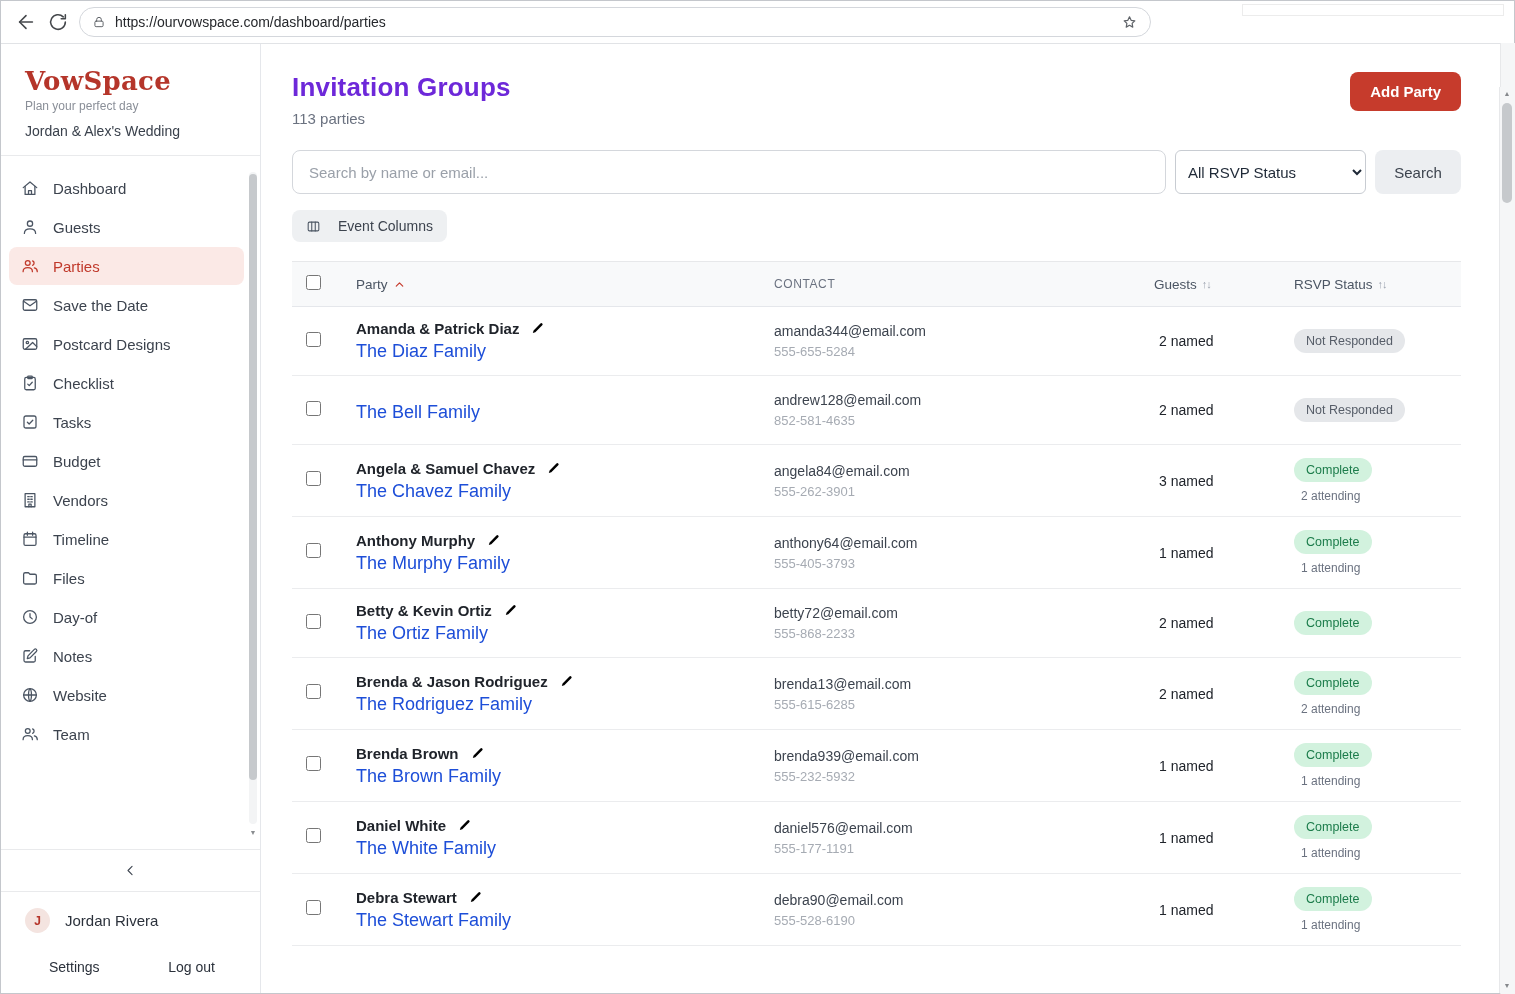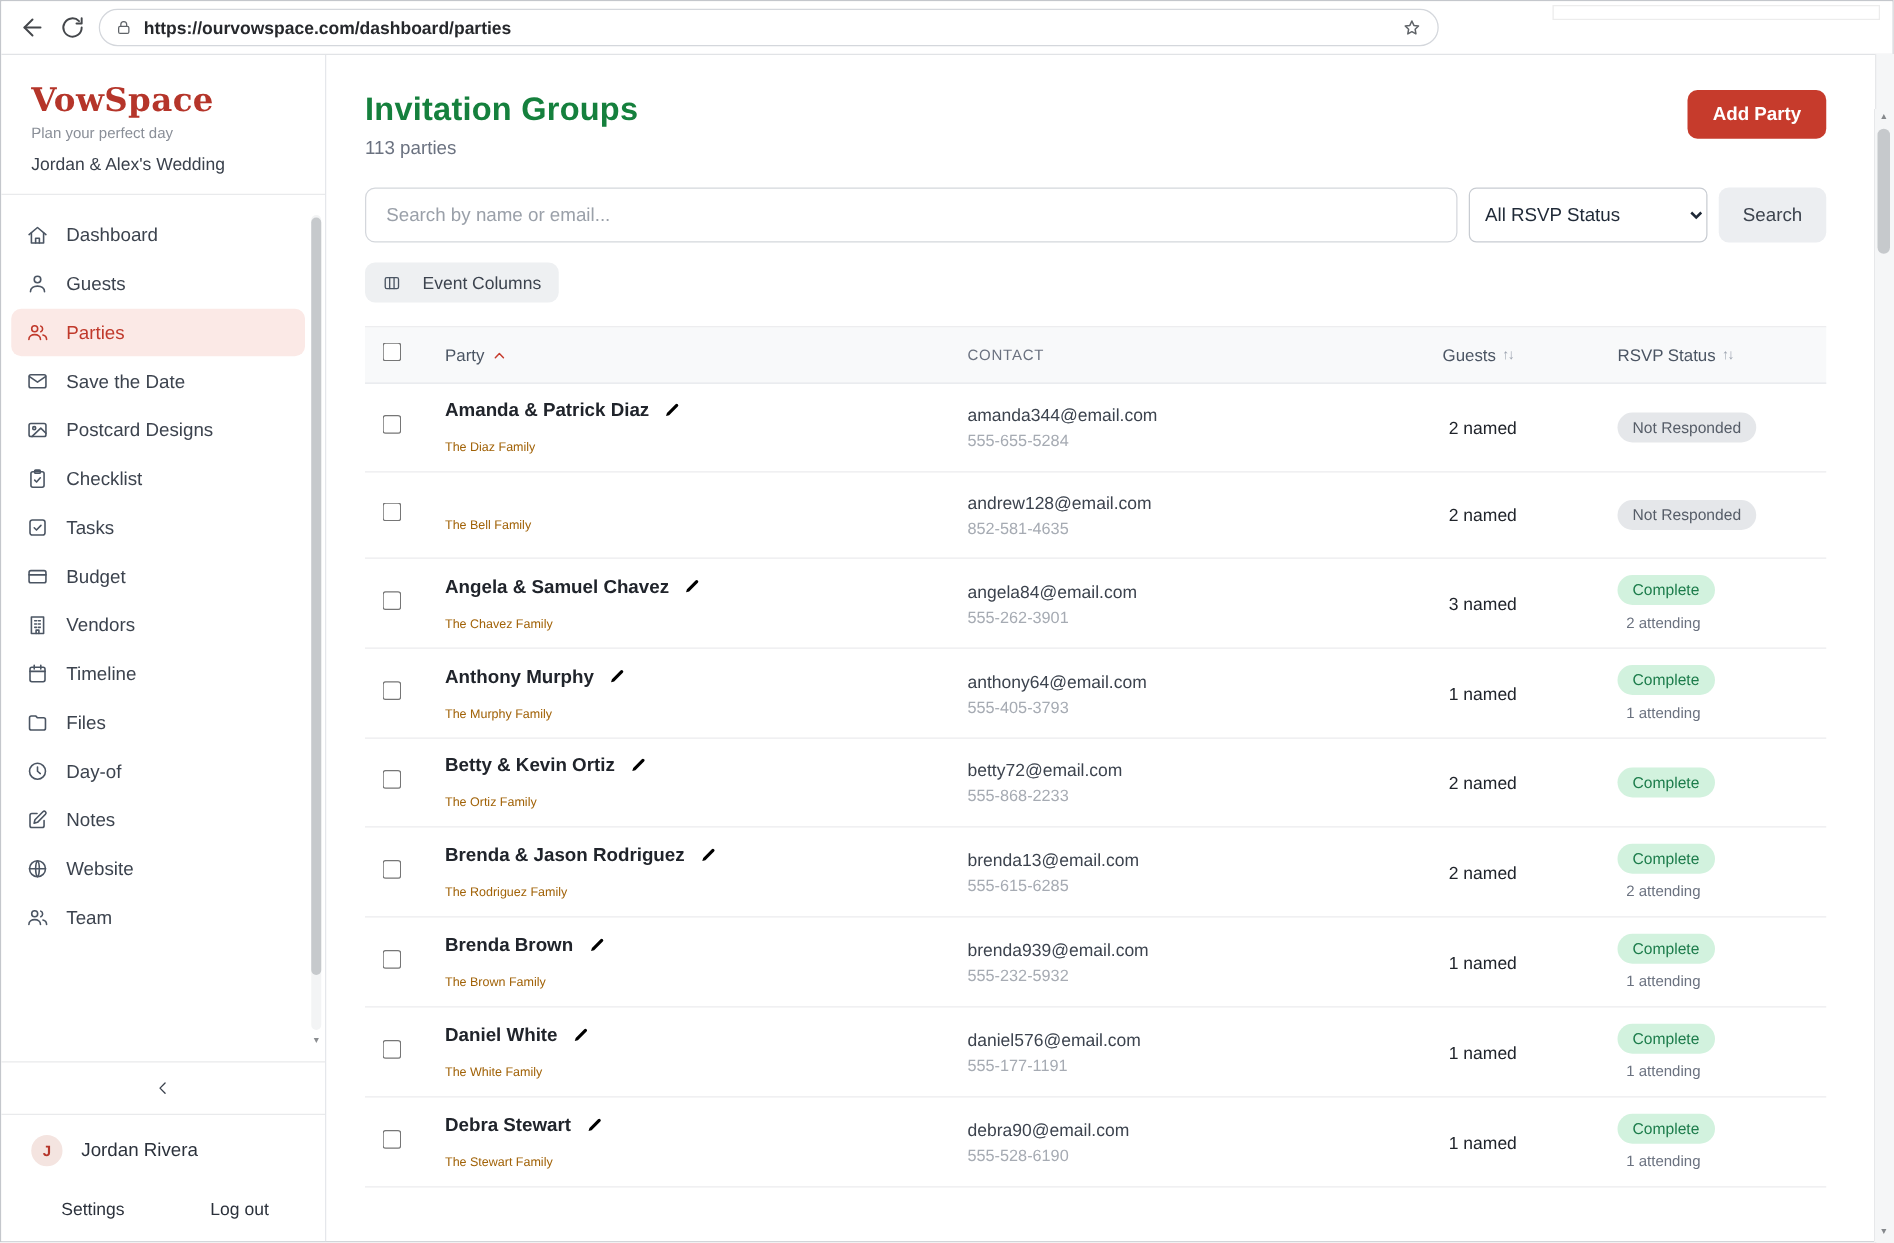--- a/index.html
+++ b/index.html
@@ -3,21 +3,21 @@
 <meta charset="utf-8">
 <style>
   * { margin:0; padding:0; box-sizing:border-box; }
   html,body { background:#fff; }
   body { font-family:"Liberation Sans", sans-serif; color:#1f2937; }
   .screen { position:relative; width:1515px; height:994px; border:1px solid #c4c7cc; background:#fff; overflow:hidden; display:flex; flex-direction:column; }
 
   
   .chrome { height:43px; flex:0 0 43px; display:flex; align-items:center; gap:10px; padding:0 14px; background:#fff; border-bottom:1px solid #e1e3e6; position:relative; }
   .chrome .nav-ic { width:22px; height:22px; color:#44474b; flex:0 0 auto; cursor:pointer; }
-  .urlbar { width:1072px; height:30px; border:1px solid #d4d7dc; border-radius:16px; display:flex; align-items:center; gap:9px; padding:0 12px; font-size:14px; color:#26282c; background:#fff;font-weight:bold; }
+  .urlbar { width:1072px; height:30px; border:1px solid #d4d7dc; border-radius:16px; display:flex; align-items:center; gap:9px; padding:0 12px; font-size:14px; color:#26282c; background:#fff; }
   .urlbar .lock { width:14px; height:14px; color:#5f6368; flex:0 0 auto; }
   .urlbar .url-text { flex:1; white-space:nowrap; overflow:hidden; }
   .urlbar .star { width:17px; height:17px; color:#5f6368; flex:0 0 auto; cursor:pointer; }
   .chrome-blank { position:absolute; top:3px; right:10px; width:262px; height:12px; background:#fff; border:1px solid #ececec; }
 
   .app { flex:1; display:flex; min-height:0; position:relative; }
 
   
   .sidebar { width:260px; flex:0 0 260px; border-right:1px solid #e5e7eb; display:flex; flex-direction:column; position:relative; background:#fff; }
   .side-logo { padding:22px 24px 16px; border-bottom:1px solid #e9eaec; }
@@ -37,21 +37,21 @@
   .side-collapse .icon { width:15px; height:15px; }
   .side-user { border-top:1px solid #e9eaec; padding:16px 24px 6px; display:flex; align-items:center; gap:15px; }
   .avatar { width:25px; height:25px; border-radius:50%; background:#f4e4e0; color:#b5352a; font-size:12px; font-weight:bold; display:flex; align-items:center; justify-content:center; }
   .user-name { font-size:15px; color:#2b313b; }
   .side-links { display:flex; justify-content:space-between; padding:20px 45px 18px 48px; }
   .side-links span { font-size:14px; color:#2b313b; cursor:pointer; }
 
   
   .main { flex:1; padding:28px 53px 0 31px; position:relative; overflow:hidden; }
   .page-head { display:flex; justify-content:space-between; align-items:flex-start; }
-  .page-title { font-size:26px; font-weight:bold; color:#15803d; letter-spacing:.2px; }
+  .page-title { font-size:26px; font-weight:bold; color:#6d28d9; letter-spacing:.2px; }
   .page-sub { font-size:15px; color:#6b7280; margin-top:7px; }
   .btn-primary { background:#c63b2c; color:#fff; border:none; border-radius:8px; font-size:15px; font-weight:600; padding:11px 20px; cursor:pointer; font-family:inherit; }
   .filter-row { display:flex; gap:9px; margin-top:23px; }
   .search-input { flex:1; height:44px; border:1px solid #d4d7dc; border-radius:8px; padding:0 16px; font-size:15px; color:#1f2937; font-family:inherit; outline:none; }
   .search-input::placeholder { color:#9aa0a9; }
   .rsvp-select { width:191px; height:44px; border:1px solid #c8ccd2; border-radius:6px; font-size:15px; color:#1f2937; padding:0 8px; background:#fff; font-family:inherit; }
   .btn-search { width:86px; height:44px; background:#eceef1; border:none; border-radius:8px; font-size:15px; color:#3c434e; cursor:pointer; font-family:inherit; }
   .btn-columns { display:inline-flex; align-items:center; gap:17px; margin-top:16px; background:#eef0f2; border:none; border-radius:8px; padding:8px 14px; font-size:14px; color:#3c434e; cursor:pointer; font-family:inherit; }
   .btn-columns .icon { width:15px; height:15px; color:#4b5563; }
 
@@ -63,21 +63,21 @@
   .th.contact { font-size:12px; color:#6b7280; letter-spacing:.6px; }
   .sort-up { width:13px; height:13px; color:#c63b2c; display:inline-block; }
   .sort-up svg { width:100%; height:100%; fill:none; stroke:currentColor; stroke-width:2.2; stroke-linecap:round; stroke-linejoin:round; }
   .sort-both { font-size:11px; color:#9ca3af; letter-spacing:-1px; }
   .cb-cell { padding-left:14px; }
   input[type=checkbox] { width:15px; height:15px; accent-color:#6b7280; cursor:pointer; }
   .trow { border-bottom:1px solid #ebecee; padding:13px 0; min-height:69px; }
   .party-line { display:flex; align-items:center; gap:11px; }
   .pname { font-size:15px; font-weight:600; color:#20242b; }
   .edit { width:15px; height:15px; color:#9ca3af; cursor:pointer; flex:0 0 auto; }
-  .pfam { font-size:10px; color:#a16207; margin-top:16px; }
+  .pfam { font-size:18px; color:#1d4ed8; margin-top:4px; }
   .email { font-size:14px; color:#3c434e; }
   .phone { font-size:13px; color:#a6abb3; margin-top:5px; }
   .guests-cell { font-size:14px; color:#20242b; padding-left:5px; }
   .badge { display:inline-block; padding:5px 12px; border-radius:999px; font-size:12.5px; font-weight:500; }
   .badge-gray { background:#e5e7ea; color:#565d68; }
   .badge-green { background:#d2f2de; color:#1c7c4b; }
   .attending { font-size:12px; color:#6b7280; margin-top:7px; padding-left:7px; }
 
   
   .main-scroll { position:absolute; top:43px; right:0; bottom:0; width:15px; background:#f5f6f7; border-left:1px solid #e7e8ea; }

